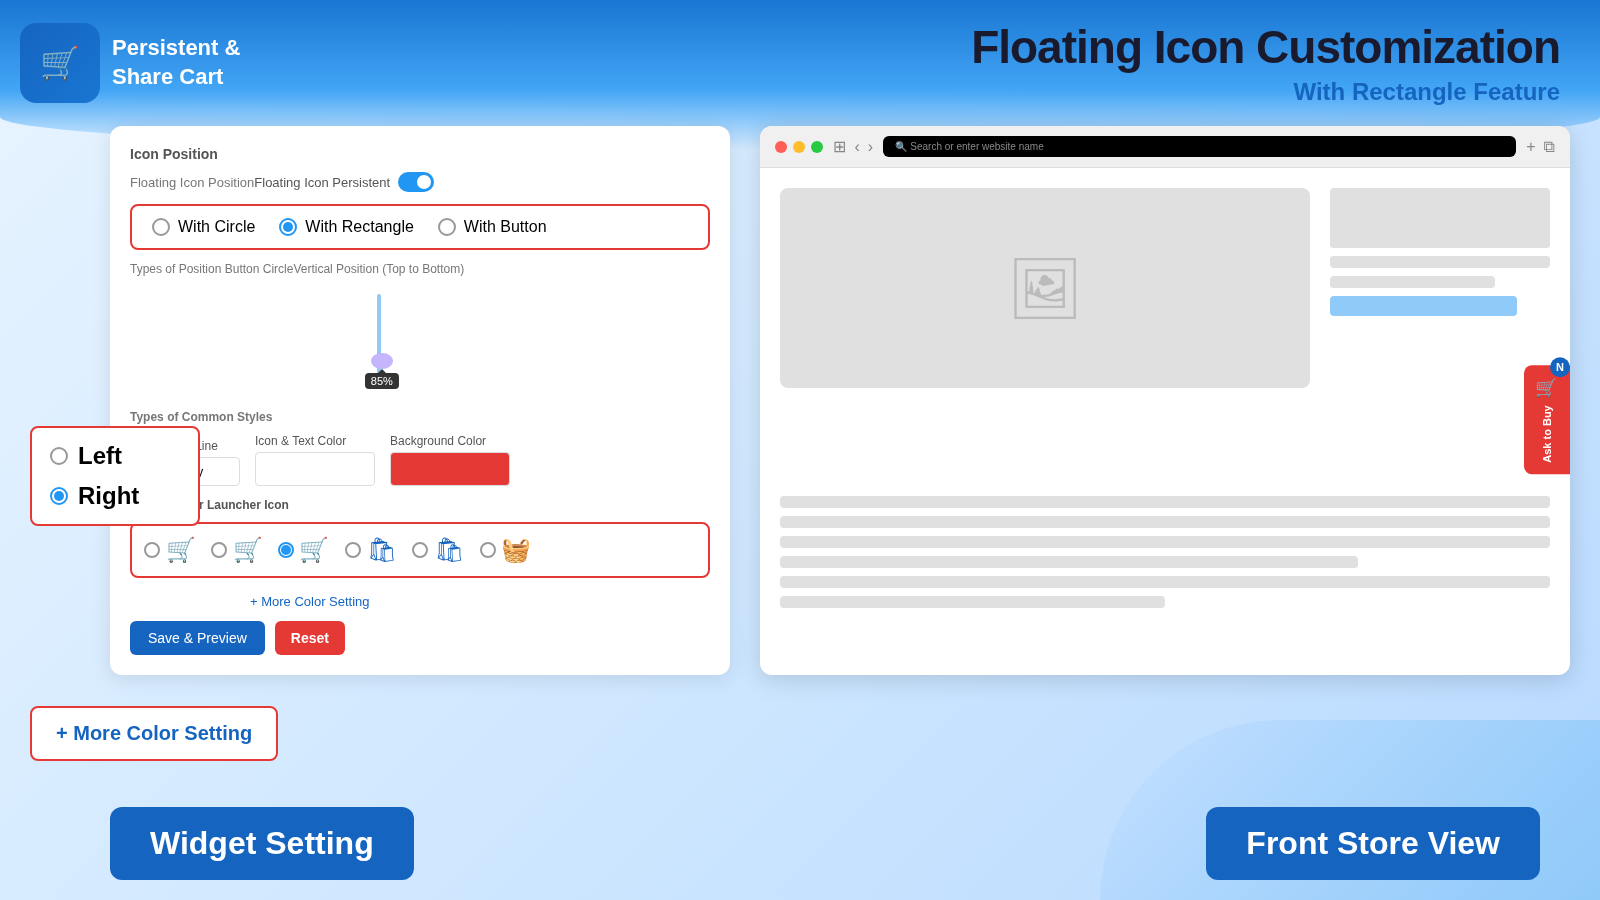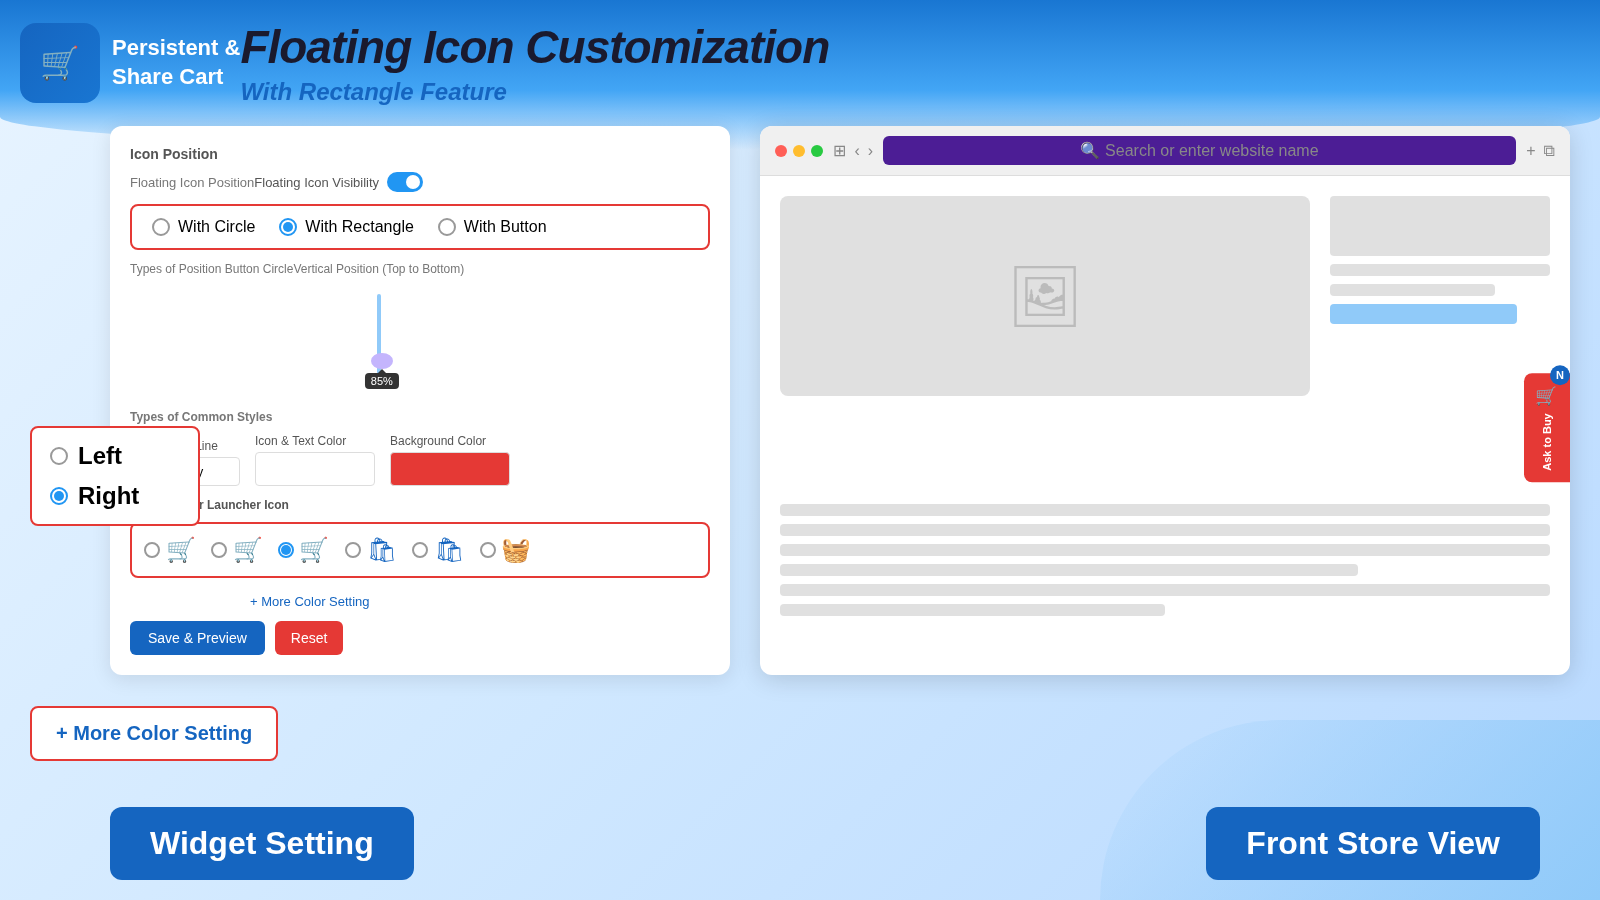--- a/index.html
+++ b/index.html
@@ -39,23 +39,22 @@
       font-size: 32px;
       color: white;
     }
     .logo-text {
       font-size: 22px;
       font-weight: 700;
       color: white;
       line-height: 1.3;
     }
     .header-title-area {
-      text-align: left;
+      text-align: right;
       flex: 1;
-      font-style: italic;
     }
     .main-title {
       font-size: 46px;
       font-weight: 900;
       color: #1a1a2e;
       letter-spacing: -1px;
     }
     .sub-title {
       font-size: 24px;
       font-weight: 600;
@@ -360,21 +359,21 @@
       font-weight: 500;
     }
     .btn-reset {
       background: #e53935;
       color: white;
       border: none;
       border-radius: 6px;
       padding: 9px 16px;
       font-size: 14px;
       cursor: pointer;
-      font-weight: 400;
+      font-weight: 700;
     }
 
     
     .browser-mockup {
       flex: 1;
       background: white;
       border-radius: 12px;
       box-shadow: 0 4px 25px rgba(0,0,0,0.15);
       overflow: hidden;
       position: relative;
@@ -397,26 +396,25 @@
     .dot-green { background: #28ca41; }
     .browser-controls {
       display: flex;
       gap: 8px;
       align-items: center;
       font-size: 16px;
       color: #888;
     }
     .address-bar {
       flex: 1;
-      background: #4c1d95;
+      background: #000000;
       border-radius: 6px;
       padding: 5px 12px;
-      font-size: 16px;
+      font-size: 10px;
       color: #888;
-      text-align: center;
     }
     .browser-actions {
       display: flex;
       gap: 8px;
       font-size: 16px;
       color: #888;
     }
 
     
     .browser-content {
@@ -605,21 +603,21 @@
     <div class="more-color-btn">
       <span>+ More Color Setting</span>
     </div>
 
     <div class="widget-card">
       <div class="section-label">Icon Position</div>
 
       <div class="position-row">
         <span class="floating-icon-position-label">Floating Icon Position</span>
         <div class="visibility-row">
-          <span>Floating Icon Visibility</span>
+          <span>Floating Icon Persistent</span>
           <div class="toggle"></div>
         </div>
       </div>
 
       
       <div class="radio-options-bar">
         <div class="radio-option">
           <div class="radio-circle"></div>
           <span>With Circle</span>
         </div>

